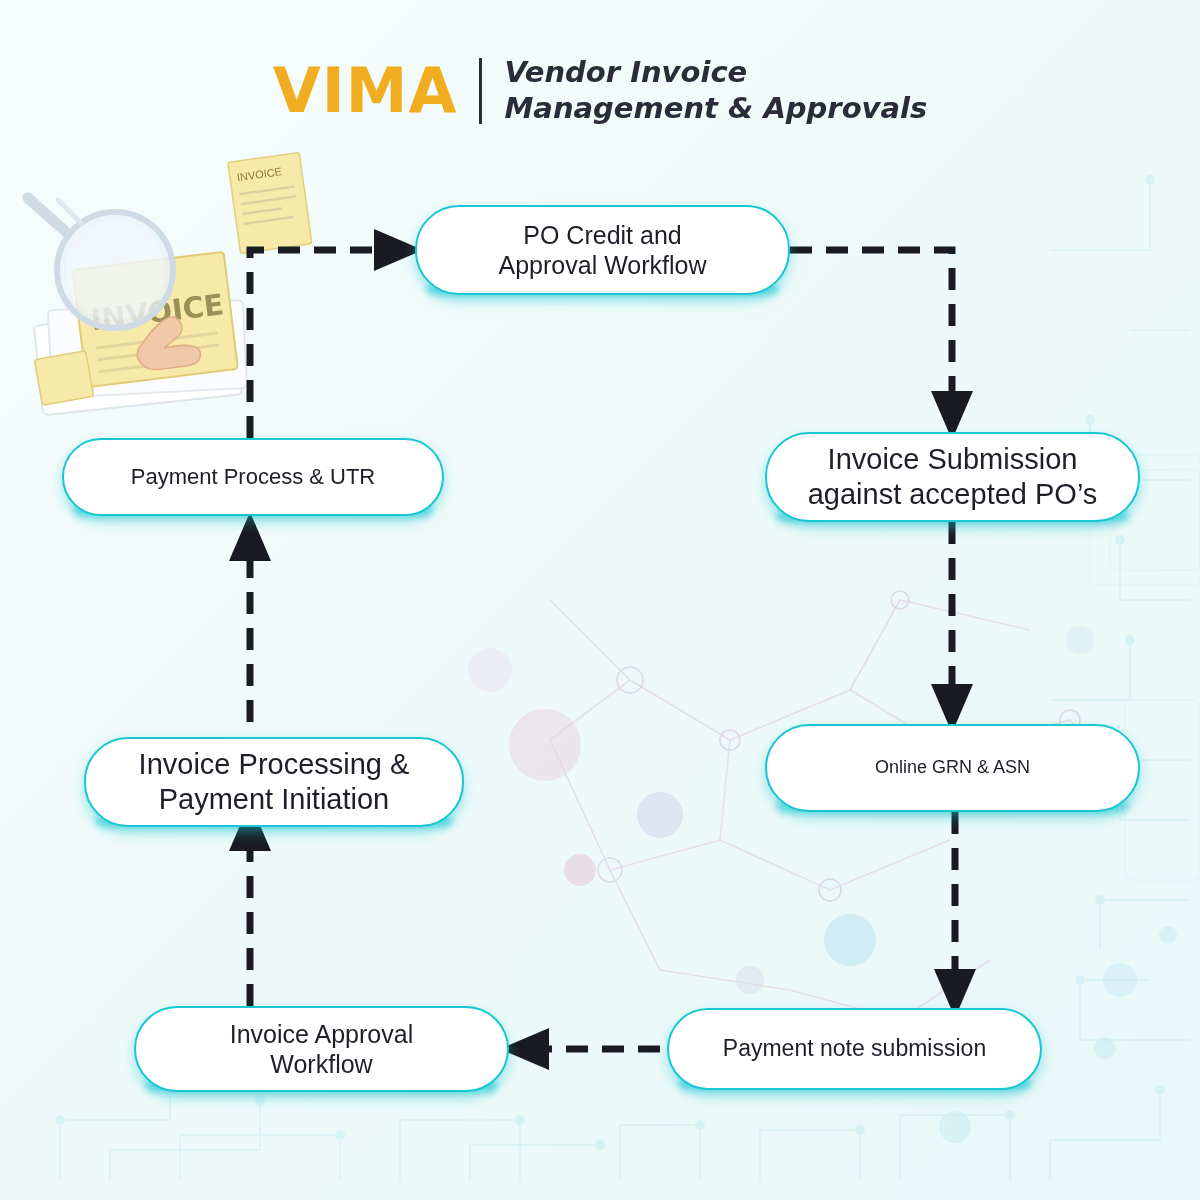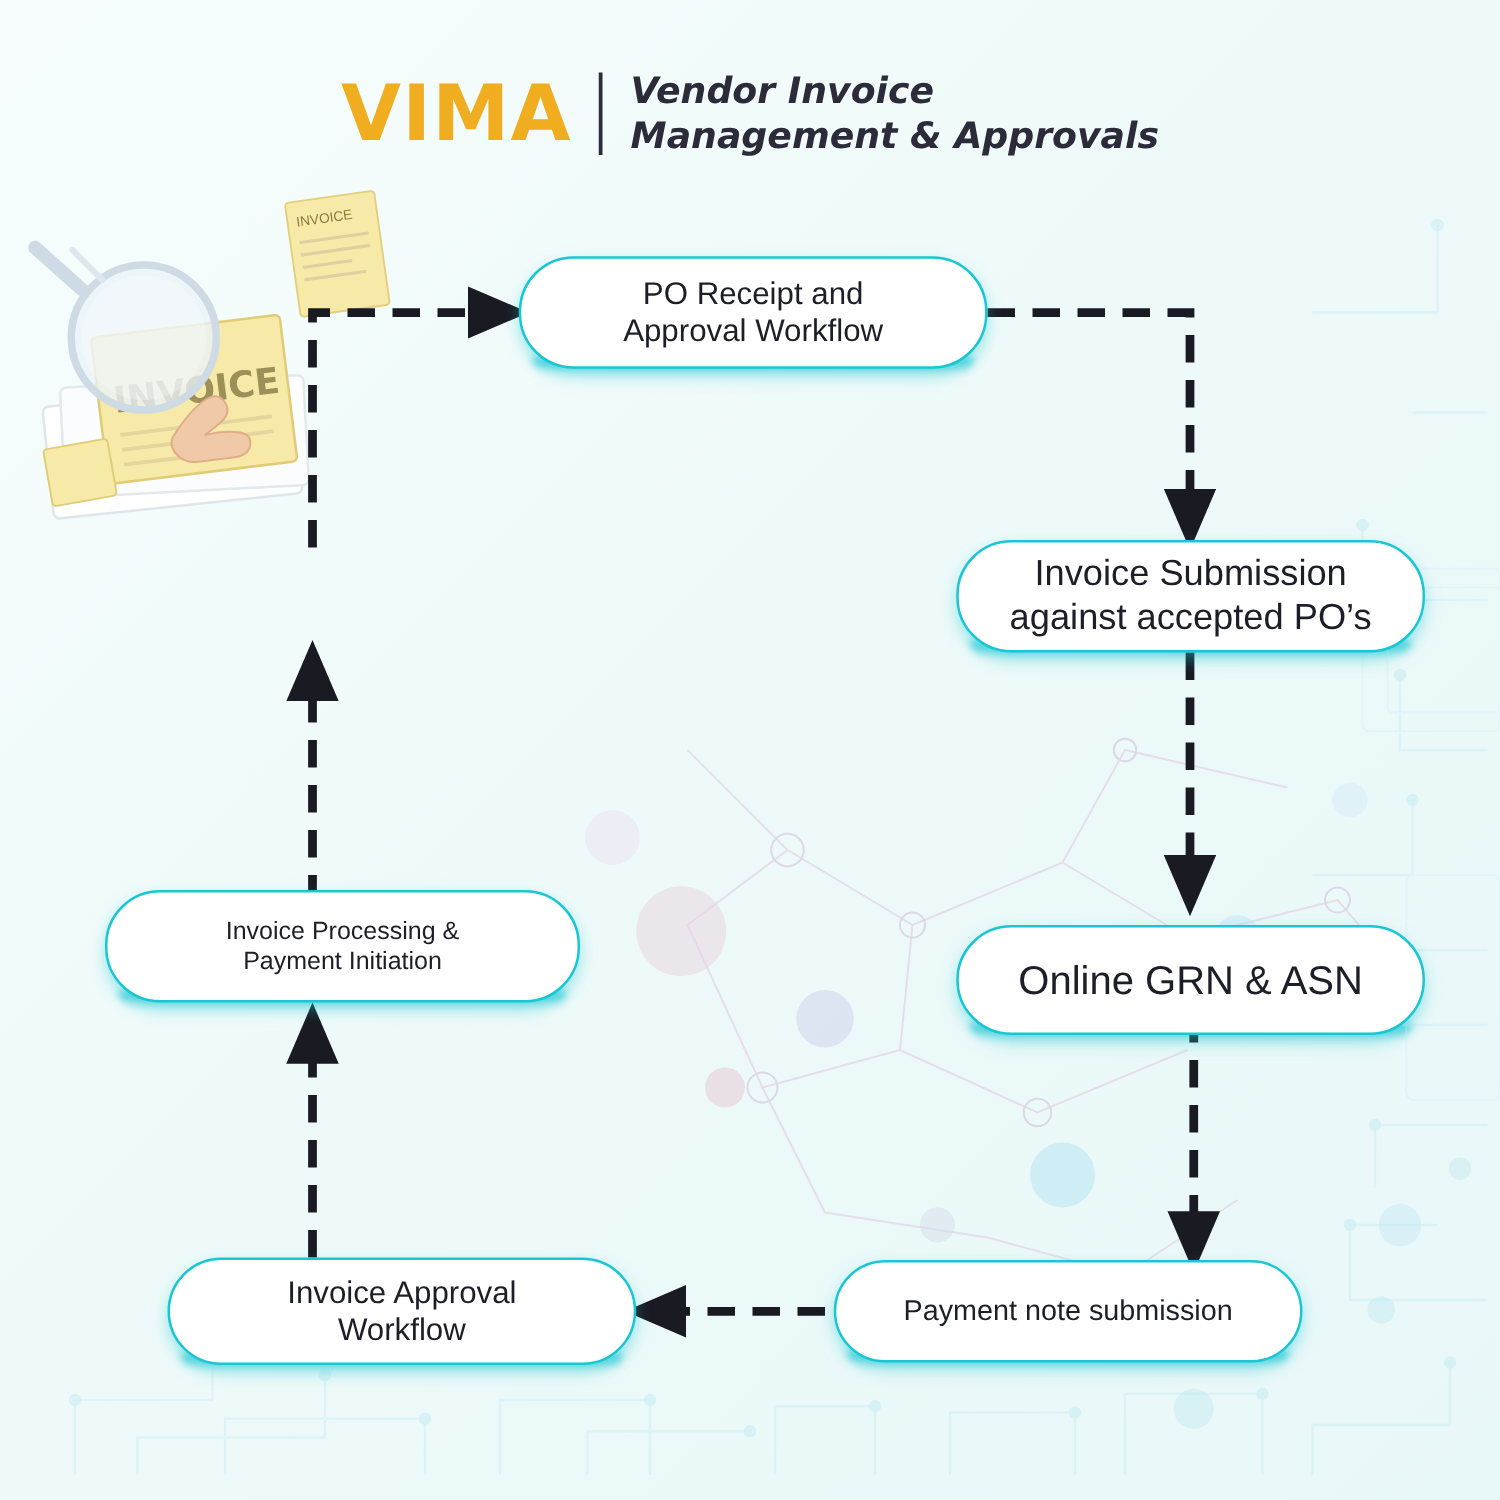--- a/index.html
+++ b/index.html
@@ -97,24 +97,24 @@
     bottom: -5px;
     height: 12px;
     border-radius: 0 0 40px 40px;
     background: linear-gradient(180deg, rgba(24,198,212,0.85), rgba(24,198,212,0.1));
     filter: blur(3px);
     z-index: -1;
   }
 
   #node-po        { left: 415px; top: 205px;  width: 375px; height: 90px;  font-size: 25px; }
   #node-invsub    { left: 765px; top: 432px;  width: 375px; height: 90px;  font-size: 29px; }
-  #node-grn       { left: 765px; top: 740px;  width: 375px; height: 88px;  font-size: 32px; }
+  #node-grn       { left: 765px; top: 724px;  width: 375px; height: 88px;  font-size: 18px; }
   #node-credit    { left: 667px; top: 1008px; width: 375px; height: 82px;  font-size: 23px; }
   #node-approval  { left: 134px; top: 1006px; width: 375px; height: 86px;  font-size: 25px; }
-  #node-processing{ left: 84px;  top: 712px;  width: 380px; height: 90px;  font-size: 20px; }
+  #node-processing{ left: 84px;  top: 737px;  width: 380px; height: 90px;  font-size: 29px; }
   #node-payment   { left: 62px;  top: 438px;  width: 382px; height: 78px;  font-size: 22px; }
 
   
   #arrows {
     position: absolute;
     left: 0; top: 0;
     width: 1200px; height: 1200px;
     pointer-events: none;
   }
 
@@ -277,21 +277,21 @@
 
       <path d="M660 1049 L528 1049"></path>
 
       <path d="M250 1006 L250 830"></path>
 
       <path d="M250 722 L250 540"></path>
     </g>
   </svg>
 
   <div class="node" id="node-po">
-    <span>PO Receipt and
+    <span>PO Credit and
 Approval Workflow</span>
   </div>
 
   <div class="node" id="node-invsub">
     <span>Invoice Submission
 against accepted PO’s</span>
   </div>
 
   <div class="node" id="node-grn">
     <span>Online GRN &amp; ASN</span>
@@ -304,14 +304,17 @@
   <div class="node" id="node-approval">
     <span>Invoice Approval
 Workflow</span>
   </div>
 
   <div class="node" id="node-processing">
     <span>Invoice Processing &amp;
 Payment Initiation</span>
   </div>
 
+  <div class="node" id="node-payment">
+    <span>Payment Process &amp; UTR</span>
+  </div>
 
 </div>
 
 </body></html>

